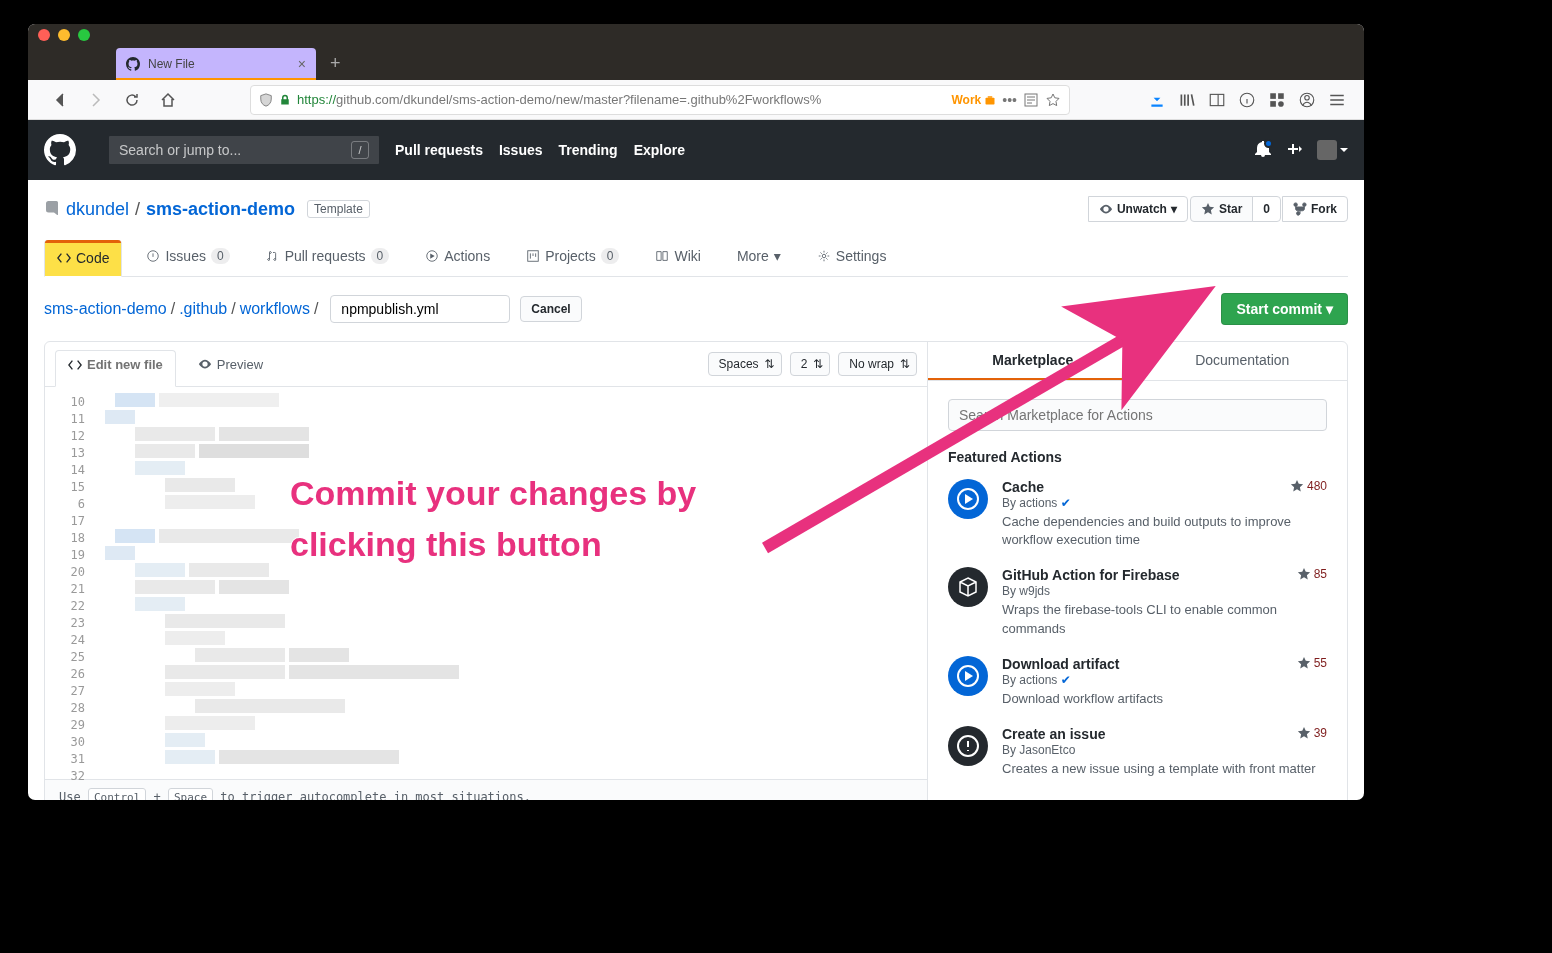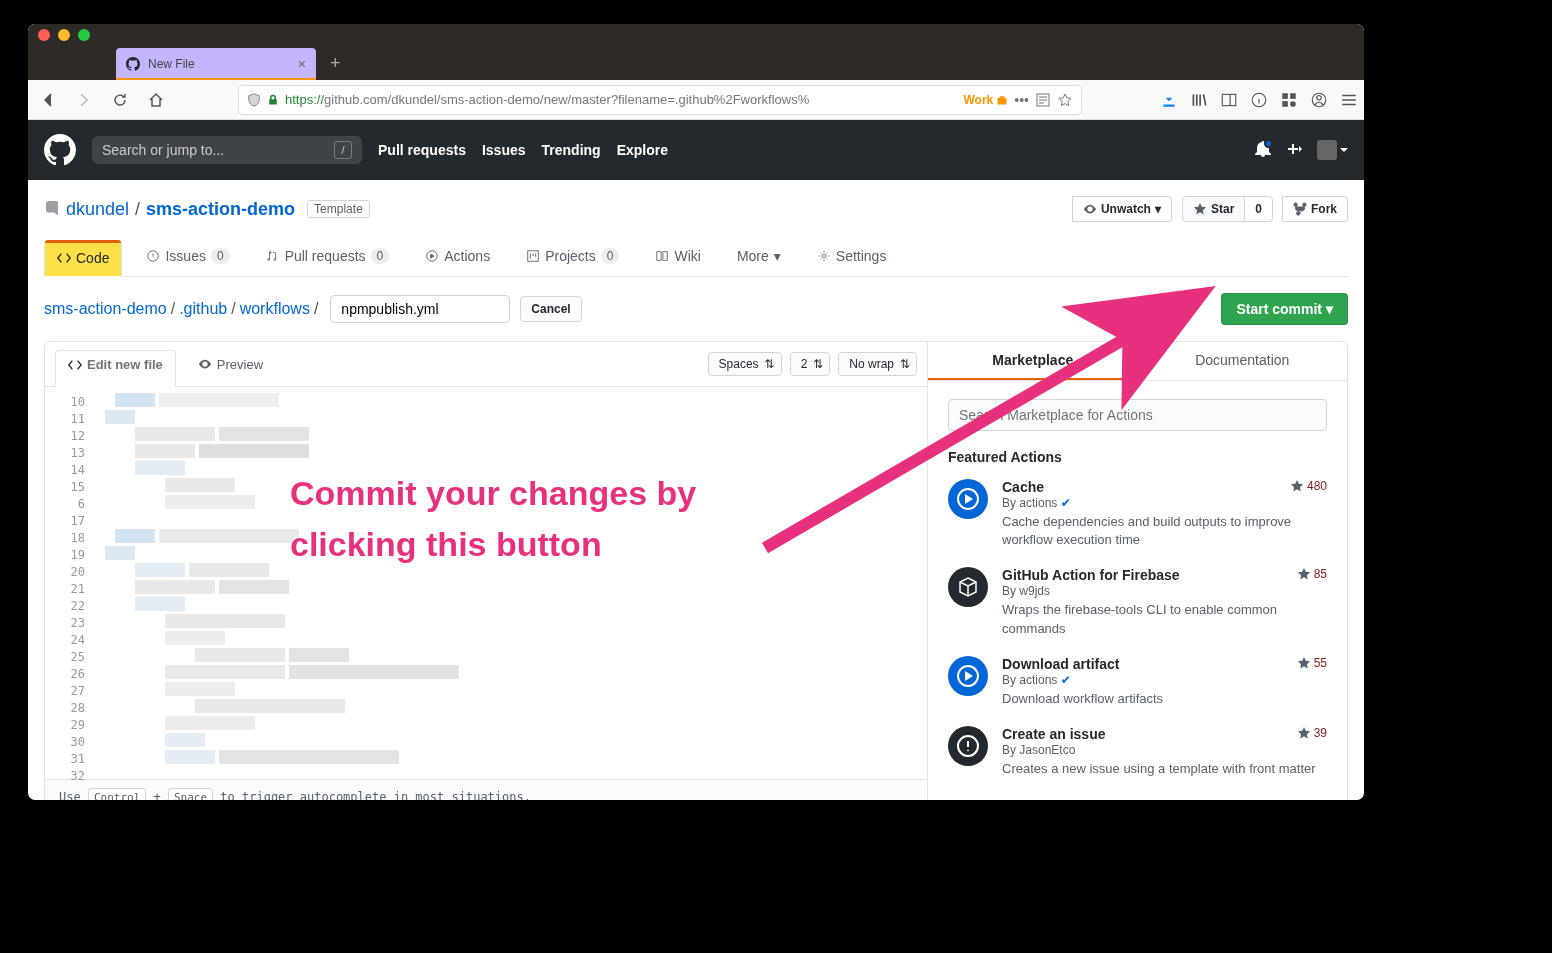--- a/index.html
+++ b/index.html
@@ -14,50 +14,50 @@
 .tl-red { background: #ff5f57; }
 .tl-yellow { background: #febc2e; }
 .tl-green { background: #28c840; }
 .browser-tabs { height: 34px; background: #2e2b27; display: flex; align-items: flex-end; padding: 0 10px; }
 .tab-spacer { width: 78px; }
 .browser-tab { background: #c4b5fd; height: 32px; width: 200px; border-radius: 4px 4px 0 0; display: flex; align-items: center; padding: 0 10px; gap: 8px; position: relative; }
 .tab-underline { position: absolute; bottom: 0; left: 0; right: 0; height: 2px; background: #ff9500; }
 .tab-title { font-size: 12px; color: #444; flex: 1; }
 .tab-close { font-size: 14px; color: #666; cursor: pointer; }
 .new-tab { color: #aaa; font-size: 18px; margin-left: 14px; margin-bottom: 6px; cursor: pointer; }
-.browser-toolbar { height: 40px; background: #f9f9fa; border-bottom: 1px solid #ddd; display: flex; align-items: center; padding: 0 6px; gap: 8px; }
+.browser-toolbar { height: 40px; background: #f9f9fa; border-bottom: 1px solid #ddd; display: flex; align-items: center; padding: 0 18px; gap: 8px; }
 .nav-btn { width: 28px; height: 28px; display: flex; align-items: center; justify-content: center; color: #555; cursor: pointer; border-radius: 4px; }
 .nav-btn.disabled { color: #bbb; }
 .url-bar { flex: 1; height: 30px; background: #fff; border: 1px solid #ddd; border-radius: 4px; display: flex; align-items: center; padding: 0 8px; gap: 6px; margin: 0 70px 0 60px; }
 .url-text { font-size: 13px; color: #777; flex: 1; white-space: nowrap; overflow: hidden; }
 .url-https { color: #22863a; }
 .work-badge { color: #ff9500; font-size: 12px; font-weight: 600; display: flex; align-items: center; gap: 3px; }
 .toolbar-icons { display: flex; gap: 12px; align-items: center; }
 .toolbar-icon { width: 18px; height: 18px; color: #555; cursor: pointer; }
 
 
 .gh-header { height: 60px; background: #24292e; display: flex; align-items: center; padding: 0 16px; gap: 16px; }
 .gh-logo { width: 32px; height: 32px; fill: #fff; }
-.gh-search { width: 270px; height: 28px; background: rgba(255,255,255,.13); border-radius: 6px; display: flex; align-items: center; padding: 0 10px; color: rgba(255,255,255,.7); font-size: 14px; }
+.gh-search { width: 270px; height: 28px; background: rgba(255,255,255,.13); border-radius: 1px; display: flex; align-items: center; padding: 0 10px; color: rgba(255,255,255,.7); font-size: 14px; margin-left: 17px; }
 .gh-search-slash { margin-left: auto; border: 1px solid rgba(255,255,255,.3); border-radius: 3px; width: 18px; height: 18px; display: flex; align-items: center; justify-content: center; font-size: 11px; }
 .gh-nav { display: flex; gap: 16px; }
 .gh-nav a { color: #fff; font-weight: 600; font-size: 14px; text-decoration: none; }
 .gh-header-right { margin-left: auto; display: flex; gap: 14px; align-items: center; }
 .gh-header-icon { color: #fff; cursor: pointer; position: relative; }
 .gh-bell-dot { position: absolute; top: -2px; right: -2px; width: 9px; height: 9px; background: #0366d6; border-radius: 50%; border: 2px solid #24292e; }
 .gh-avatar { width: 20px; height: 20px; background: #666; border-radius: 3px; }
 
 
 .repo-head { padding: 16px 16px 0; }
 .repo-title-row { display: flex; align-items: center; margin-bottom: 18px; }
 .repo-title { font-size: 18px; display: flex; align-items: center; gap: 6px; }
 .repo-title a { color: #0366d6; text-decoration: none; }
 .repo-title .sep { color: #555; }
 .template-badge { font-size: 12px; border: 1px solid #d1d5da; border-radius: 3px; padding: 1px 6px; color: #586069; margin-left: 6px; }
-.repo-actions { margin-left: auto; display: flex; gap: 10px; }
+.repo-actions { margin-left: auto; display: flex; gap: 2px; }
 .btn { background: #fafbfc; border: 1px solid #d1d5da; border-radius: 4px; padding: 5px 10px; font-size: 12px; font-weight: 600; color: #24292e; cursor: pointer; display: inline-flex; align-items: center; gap: 4px; }
 .btn-group { display: flex; }
 .btn-group .btn:first-child { border-radius: 4px 0 0 4px; }
 .btn-group .btn:last-child { border-radius: 0 4px 4px 0; margin-left: -1px; background: #fff; }
 
 
 .repo-tabs { display: flex; gap: 12px; border-bottom: 1px solid #e1e4e8; }
 .repo-tab { padding: 8px 12px 10px; color: #586069; font-size: 14px; display: flex; align-items: center; gap: 5px; cursor: pointer; border-bottom: 2px solid transparent; }
 .repo-tab.active { color: #24292e; border: 1px solid #e1e4e8; border-bottom: 1px solid #fff; border-radius: 4px 4px 0 0; margin-bottom: -1px; background: #fde047; }
 .repo-tab .count { background: rgba(27,31,35,.08); border-radius: 20px; padding: 1px 6px; font-size: 12px; }

